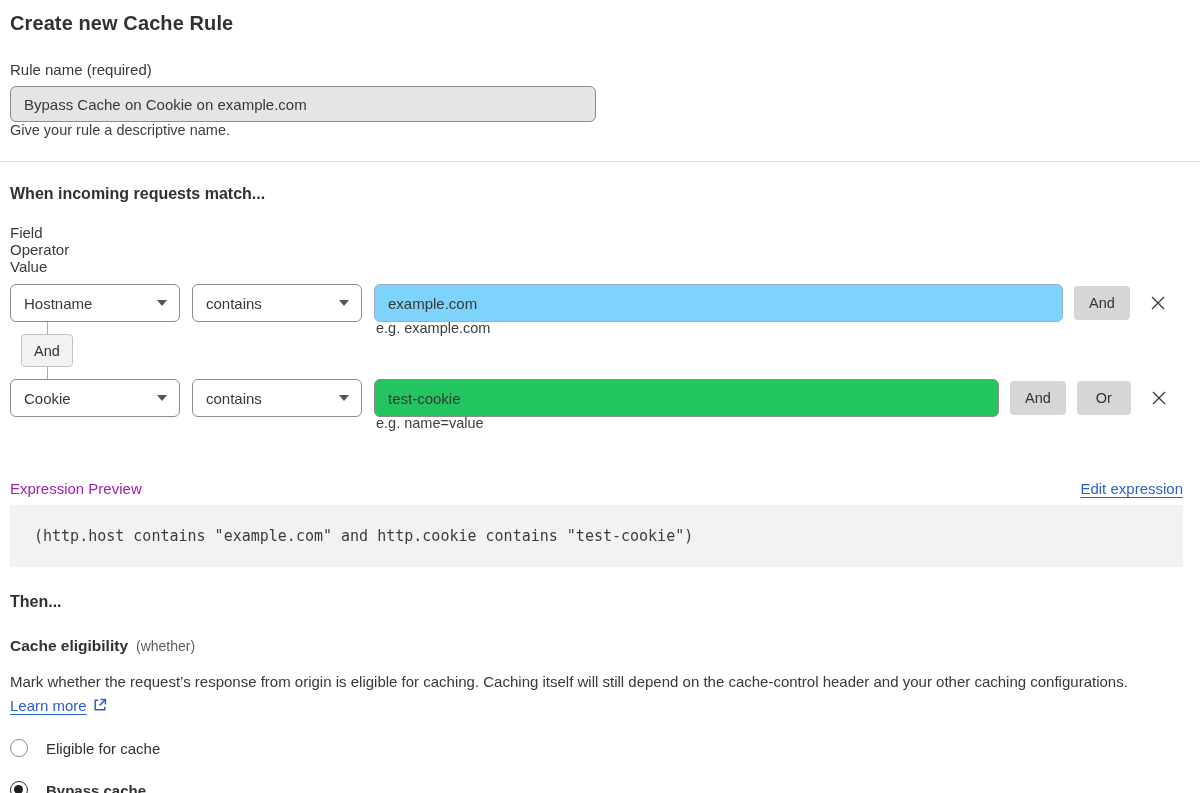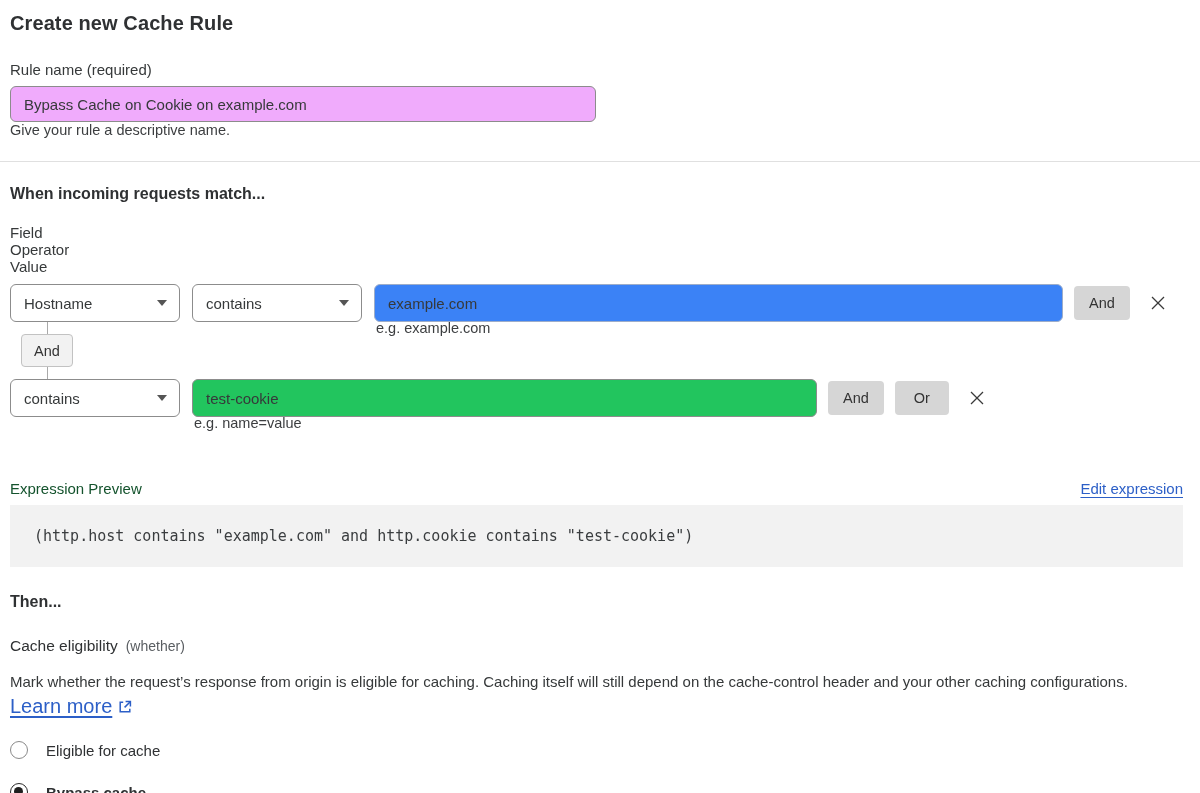--- a/index.html
+++ b/index.html
@@ -26,21 +26,21 @@
   }
   .rule-name-input {
     width: 586px;
     height: 36px;
     border: 1px solid #8c8c8c;
     border-radius: 6px;
     font-family: "Liberation Sans", sans-serif;
     font-size: 15px;
     color: #36393a;
     padding: 0 13px;
-    background: #f0abfc;
+    background: #e5e5e5;
     outline: none;
   }
   .helper-text {
     font-size: 14.5px;
     color: #3c3e40;
   }
   .divider {
     height: 1px;
     background: #e0e0e0;
     margin: 23px -17px 0 -10px;
@@ -95,21 +95,21 @@
     border-radius: 6px;
     font-family: "Liberation Sans", sans-serif;
     font-size: 15px;
     color: #36393a;
     padding: 0 13px;
     background: #22c55e;
     outline: none;
     display: block;
   }
   .value-input.highlighted {
-    background: #3b82f6;
+    background: #7dd3fc;
     border-color: #9dadc9;
   }
   .value-input.w1 { width: 689px; }
   .value-input.w2 { width: 625px; }
   .value-helper {
     position: absolute;
     left: 2px;
     top: 36px;
     font-size: 14.5px;
     color: #3c3e40;
@@ -155,21 +155,21 @@
     color: #333;
     cursor: pointer;
   }
   
   .expression-header {
     display: flex;
     justify-content: space-between;
     align-items: baseline;
     margin-top: 63px;
   }
-  .expression-label { font-size: 15px; color: #14532d; }
+  .expression-label { font-size: 15px; color: #a21caf; }
   a.blue-link {
     color: #2c5fc7;
     font-size: 15px;
     text-decoration: underline;
     text-underline-offset: 3px;
     cursor: pointer;
   }
   .expression-box {
     margin-top: 8px;
     background: #f2f2f2;
@@ -190,30 +190,30 @@
     font-weight: 700;
     color: #2f3133;
     margin-top: 26px;
   }
   .eligibility-heading-row {
     margin-top: 26px;
     display: flex;
     align-items: baseline;
     gap: 8px;
   }
-  .eligibility-heading { font-size: 15.5px; font-weight: 400; color: #2f3133; }
+  .eligibility-heading { font-size: 15.5px; font-weight: 700; color: #2f3133; }
   .required-note { font-size: 14px; color: #595d61; }
   .description {
     margin-top: 15px;
     font-size: 15px;
     line-height: 24px;
     color: #36393a;
     max-width: 1160px;
   }
-  .description a.blue-link { font-size: 20px; margin-top: 30px; }
+  .description a.blue-link { font-size: 15px; margin-top: 30px; }
   .ext-icon { vertical-align: -2px; margin-left: 5px; }
   
   .radio-group { margin-top: 21px; }
   .radio-option {
     display: flex;
     align-items: center;
     cursor: pointer;
   }
   .radio-option + .radio-option { margin-top: 24px; }
   .radio-circle {
@@ -283,20 +283,24 @@
 
 <div class="connector">
   <div class="connector-line"></div>
   <button class="connector-chip">And</button>
   <div class="connector-line"></div>
 </div>
 
 
 <div class="match-row" style="margin-top:0;">
   <div class="dropdown">
+    <span>Cookie</span>
+    <span class="caret"></span>
+  </div>
+  <div class="dropdown">
     <span>contains</span>
     <span class="caret"></span>
   </div>
   <div class="value-wrap">
     <input class="value-input w2" type="text" value="test-cookie" style="">
     <div class="value-helper">e.g. name=value</div>
   </div>
   <button class="logic-btn">And</button>
   <button class="logic-btn">Or</button>
   <button class="close-btn">

